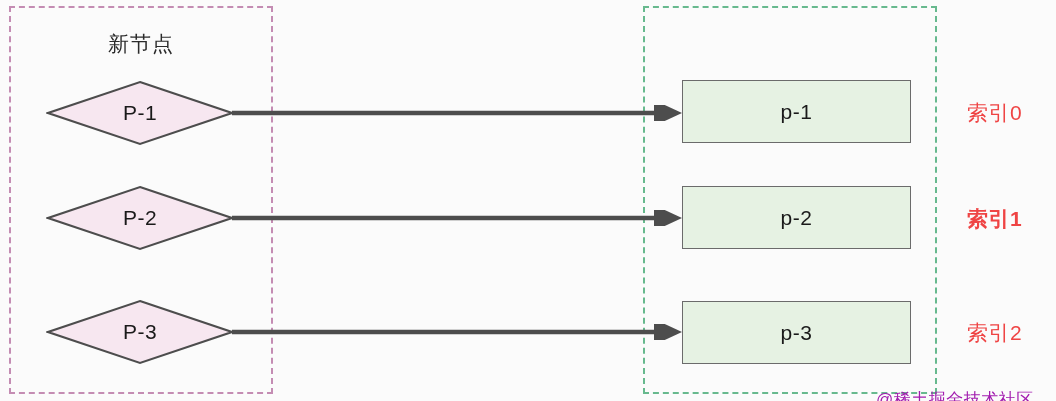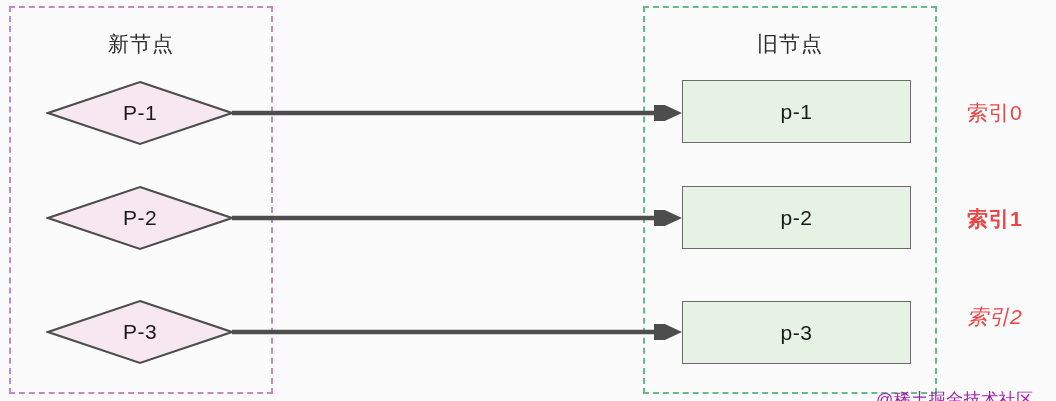--- a/index.html
+++ b/index.html
@@ -117,21 +117,20 @@
 </style>
 </head>
 <body>
 
 <div id="canvas">
 
   <div class="group-box group-new"></div>
   <div class="group-title title-new">新节点</div>
 
   <div class="group-box group-old"></div>
-  <div class="group-title title-old">旧节点</div>
 
   <div class="diamond-wrap" style="left:46px; top:80px;">
     <svg width="188" height="66" viewBox="0 0 188 66">
       <polygon points="94,2 186,33 94,64 2,33" fill="#f7e7f0" stroke="#4d4d4d" stroke-width="2"></polygon>
     </svg>
     <div class="diamond-label">P-1</div>
   </div>
 
   <div class="arrow" style="left:232px; top:105px; width:450px;">
     <svg width="450" height="16" viewBox="0 0 450 16">
@@ -177,17 +176,17 @@
     <svg width="450" height="16" viewBox="0 0 450 16">
       <line x1="0" y1="8" x2="428" y2="8" stroke="#4d4d4d" stroke-width="4.5"></line>
       <polygon points="450,8 422,21 422,-5" fill="#4d4d4d"></polygon>
     </svg>
   </div>
 
   <div class="node-box" style="left:682px; top:301px;">
     <span>p-3</span>
   </div>
 
-  <div class="index-label" style="left:967px; top:303px;font-style:italic;">索引2</div>
+  <div class="index-label" style="left:967px; top:319px;">索引2</div>
 
   <div class="watermark">@稀土掘金技术社区</div>
 
 </div>
 
 </body></html>

